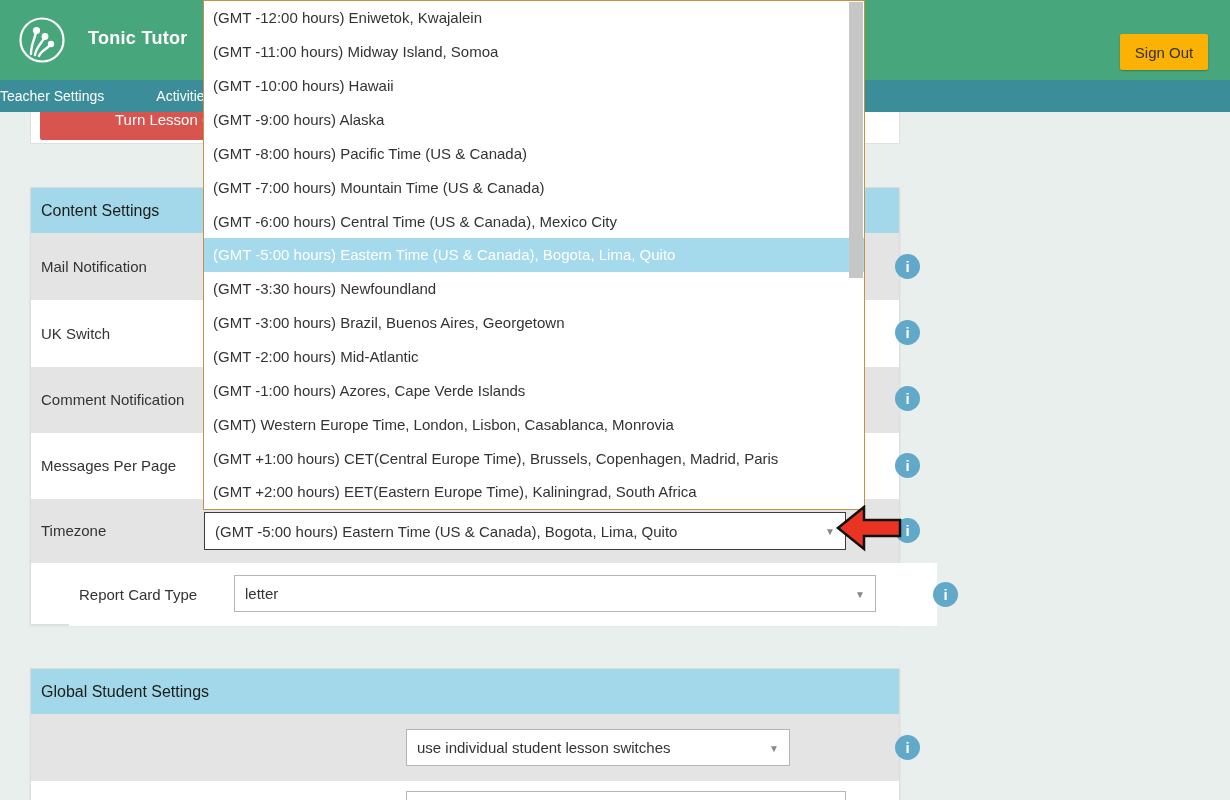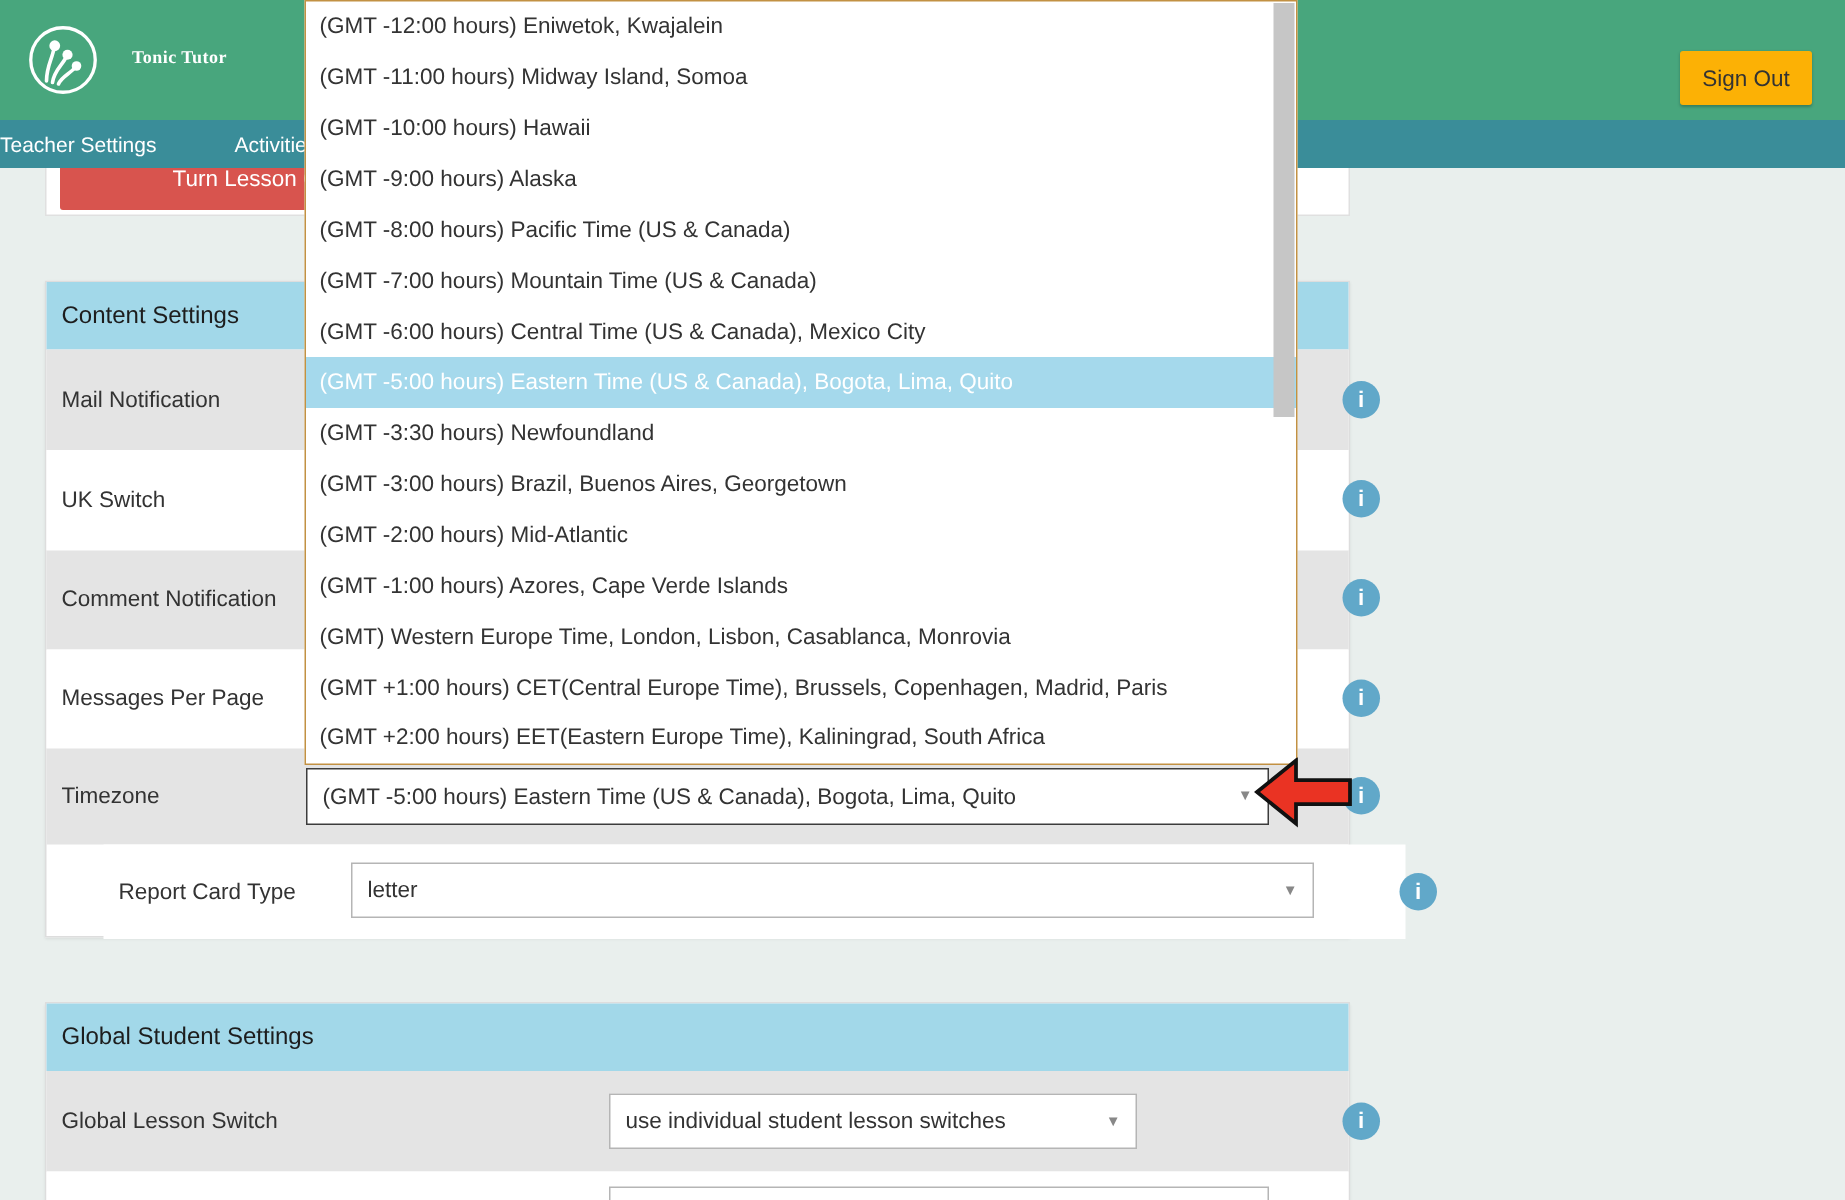--- a/index.html
+++ b/index.html
@@ -12,21 +12,21 @@
   }
 
   
   .app-header {
     position:absolute; left:0; top:0; width:1230px; height:80px;
     background:#48a67d; z-index:30;
   }
   .logo-wrap { position:absolute; left:18px; top:16px; width:48px; height:48px; }
   .app-title {
     position:absolute; left:88px; top:0; height:76px; display:flex; align-items:center;
-    color:#fff; font-size:12px; font-weight:bold; letter-spacing:.3px;font-family:Liberation Serif, serif;
+    color:#fff; font-size:18px; font-weight:bold; letter-spacing:.3px;
   }
   .signout-btn {
     position:absolute; left:1120px; top:22px; width:88px; height:36px;
     background:#fcb105; border:none; border-radius:2px;
     font-family:inherit; font-size:15px; color:#333; cursor:pointer;
     box-shadow:0 1px 2px rgba(0,0,0,.25);
     margin-top:12px;
   }
 
   
@@ -171,22 +171,21 @@
       <span class="caret">▼</span>
     </div>
     <div class="info-icon" style="top:19px;">i</div>
   </div>
 </div>
 
 <div class="card global-card">
   <div class="card-header">Global Student Settings</div>
 
   <div class="setting-row gray" style="height:67px;">
-    <div class="row-label" style="width:220px;">Global Lesson Switch</div>
-    <div class="select-box" style="left:375px; top:15px; width:352px; height:37px;">
+    <div class="select-box" style="left:375px; top:15px; width:384px; height:37px;">
       <span>use individual student lesson switches</span>
       <span class="caret">▼</span>
     </div>
     <div class="info-icon" style="top:21px;">i</div>
   </div>
 
   <div class="setting-row white" style="height:66px;">
     <div class="select-box" style="left:375px; top:10px; width:440px; height:37px;">
       
     </div>

